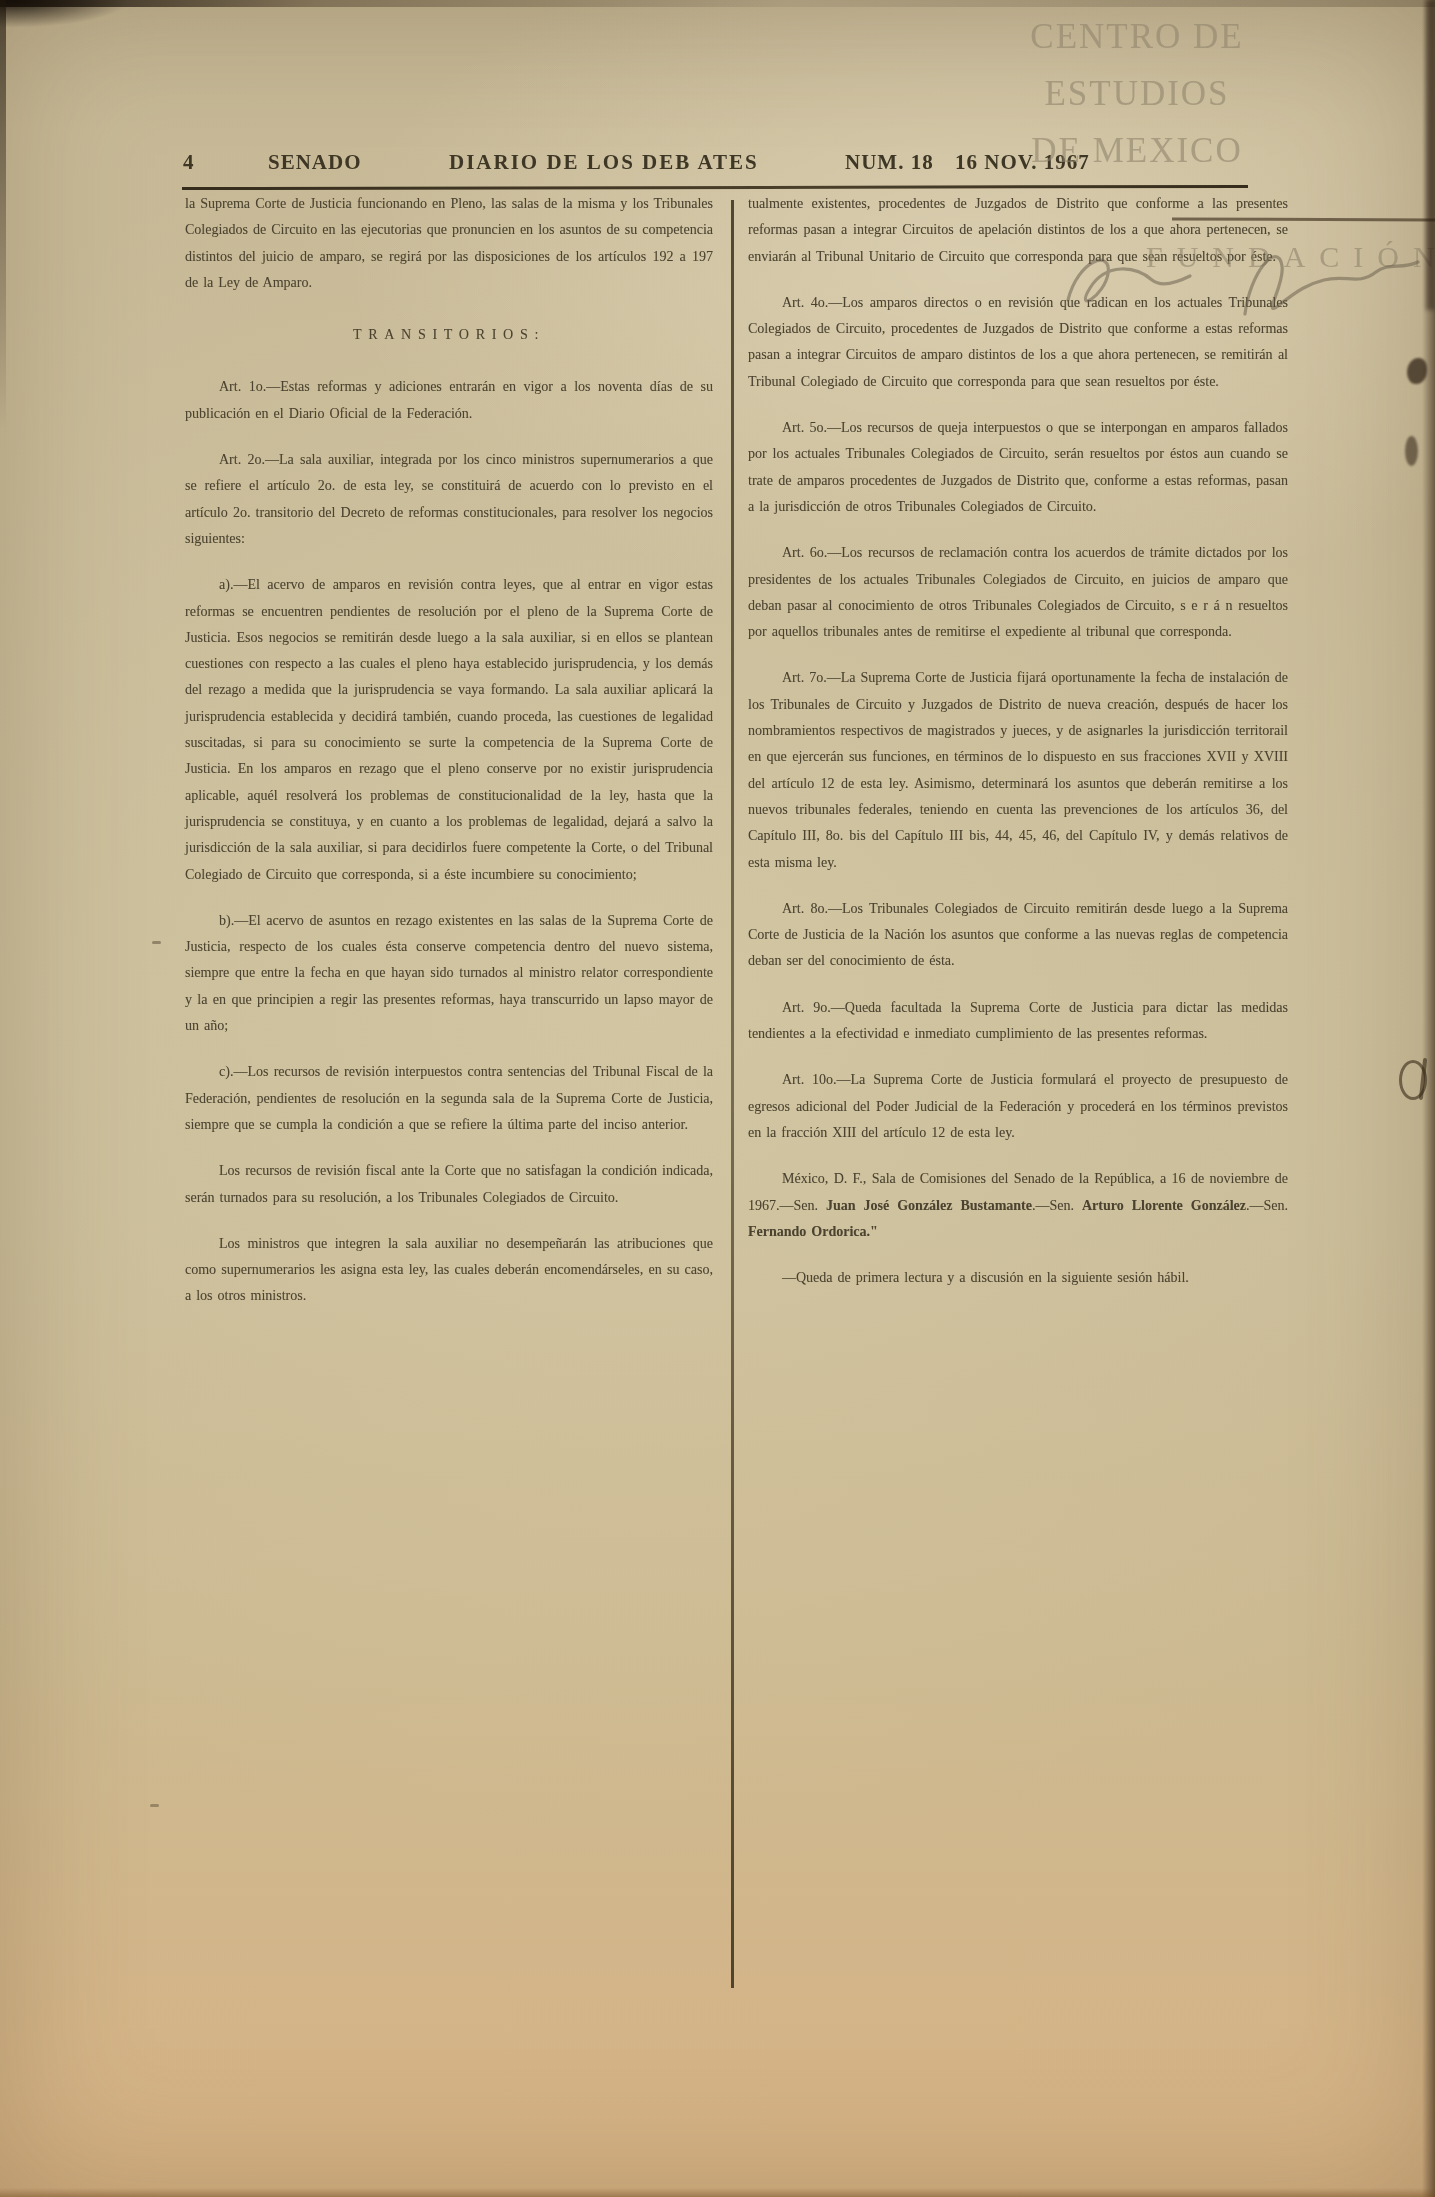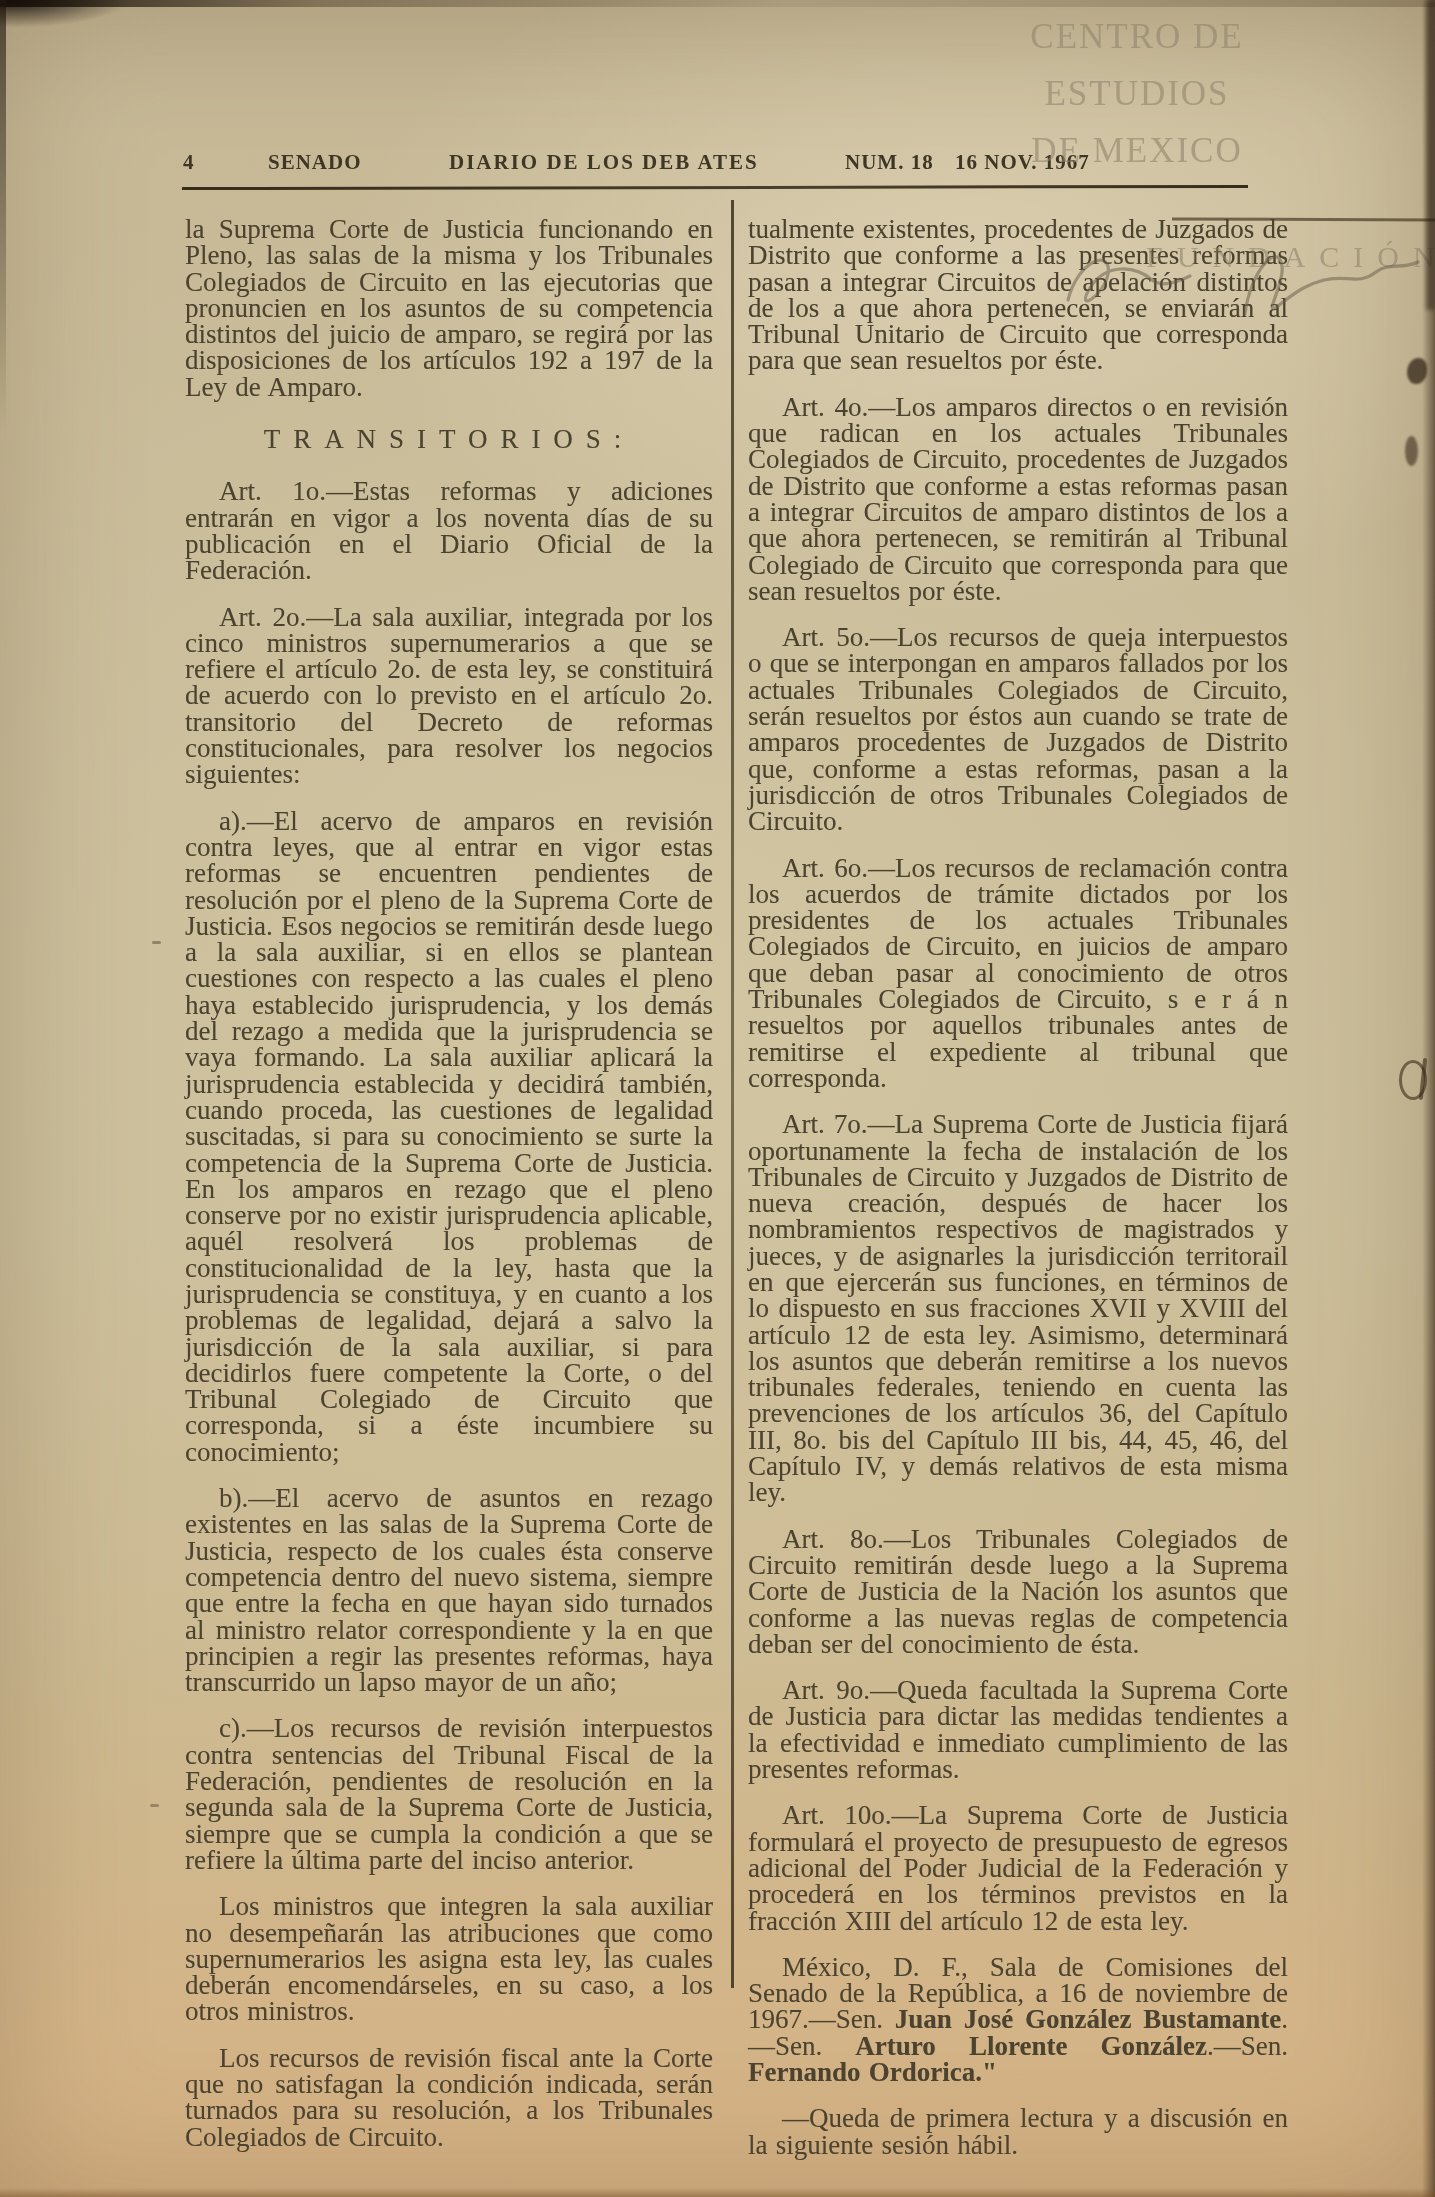--- a/index.html
+++ b/index.html
@@ -39,21 +39,21 @@
   #h-num   { left:183px; }
   #h-sec   { left:268px; }
   #h-title { left:449px; letter-spacing:2px; }
   #h-issue { left:845px; }
   #h-date  { left:955px; }
   .header-rule { position:absolute; left:182px; top:186px; width:1066px; height:3px; z-index:2;
     background:linear-gradient(90deg,#352c1c,#4a3f2a 60%,#352c1c); transform:rotate(-0.12deg); }
   .column-divider { position:absolute; left:731px; top:200px; width:2.5px; height:1788px; z-index:2;
     background:linear-gradient(180deg, rgba(58,48,30,0.85), rgba(58,48,30,0.6) 50%, rgba(58,48,30,0.85)); }
   
-  .col { position:absolute; top:216px; font-size:27px; line-height:26.3px; color:#4b4330;
+  .col { position:absolute; top:191px; font-size:14px; line-height:26.3px; color:#4b4330;
     text-align:justify; z-index:2; text-shadow:0.3px 0.3px 0 rgba(75,65,45,0.22); word-spacing:1.5px; }
   .col-left  { left:185px; width:528px; }
   .col-right { left:748px; width:540px; }
   .col p { margin:0 0 20px 0; text-indent:34px; }
   .col p.flush { text-indent:0; }
   .col p.heading { text-align:center; text-indent:0; letter-spacing:0.48em; margin:26px 0; }
   .b { font-weight:bold; }
   
   .wm { position:absolute; color:rgba(143,131,107,0.60); z-index:4; font-family:"Liberation Serif",serif; }
   #wm-centro { left:1028px; top:8px; width:218px; text-align:center; font-size:35px; line-height:57px; letter-spacing:2px; }
@@ -91,22 +91,22 @@
   <div class="column-divider"></div>
 
   <div class="col col-left">
     <p class="flush">la Suprema Corte de Justicia funcionando en Pleno, las salas de la misma y los Tribunales Colegiados de Circuito en las ejecutorias que pronuncien en los asuntos de su competencia distintos del juicio de amparo, se regirá por las disposiciones de los artículos 192 a 197 de la Ley de Amparo.</p>
     <p class="heading">TRANSITORIOS:</p>
     <p>Art. 1o.—Estas reformas y adiciones entrarán en vigor a los noventa días de su publicación en el Diario Oficial de la Federación.</p>
     <p>Art. 2o.—La sala auxiliar, integrada por los cinco ministros supernumerarios a que se refiere el artículo 2o. de esta ley, se constituirá de acuerdo con lo previsto en el artículo 2o. transitorio del Decreto de reformas constitucionales, para resolver los negocios siguientes:</p>
     <p>a).—El acervo de amparos en revisión contra leyes, que al entrar en vigor estas reformas se encuentren pendientes de resolución por el pleno de la Suprema Corte de Justicia. Esos negocios se remitirán desde luego a la sala auxiliar, si en ellos se plantean cuestiones con respecto a las cuales el pleno haya establecido jurisprudencia, y los demás del rezago a medida que la jurisprudencia se vaya formando. La sala auxiliar aplicará la jurisprudencia establecida y decidirá también, cuando proceda, las cuestiones de legalidad suscitadas, si para su conocimiento se surte la competencia de la Suprema Corte de Justicia. En los amparos en rezago que el pleno conserve por no existir jurisprudencia aplicable, aquél resolverá los problemas de constitucionalidad de la ley, hasta que la jurisprudencia se constituya, y en cuanto a los problemas de legalidad, dejará a salvo la jurisdicción de la sala auxiliar, si para decidirlos fuere competente la Corte, o del Tribunal Colegiado de Circuito que corresponda, si a éste incumbiere su conocimiento;</p>
     <p>b).—El acervo de asuntos en rezago existentes en las salas de la Suprema Corte de Justicia, respecto de los cuales ésta conserve competencia dentro del nuevo sistema, siempre que entre la fecha en que hayan sido turnados al ministro relator correspondiente y la en que principien a regir las presentes reformas, haya transcurrido un lapso mayor de un año;</p>
     <p>c).—Los recursos de revisión interpuestos contra sentencias del Tribunal Fiscal de la Federación, pendientes de resolución en la segunda sala de la Suprema Corte de Justicia, siempre que se cumpla la condición a que se refiere la última parte del inciso anterior.</p>
+    <p>Los recursos de revisión fiscal ante la Corte que no satisfagan la condición indicada, serán turnados para su resolución, a los Tribunales Colegiados de Circuito.</p>
     <p>Los ministros que integren la sala auxiliar no desempeñarán las atribuciones que como supernumerarios les asigna esta ley, las cuales deberán encomendárseles, en su caso, a los otros ministros.</p>
-    <p>Los recursos de revisión fiscal ante la Corte que no satisfagan la condición indicada, serán turnados para su resolución, a los Tribunales Colegiados de Circuito.</p>
   </div>
 
   <div class="col col-right">
     <p class="flush">tualmente existentes, procedentes de Juzgados de Distrito que conforme a las presentes reformas pasan a integrar Circuitos de apelación distintos de los a que ahora pertenecen, se enviarán al Tribunal Unitario de Circuito que corresponda para que sean resueltos por éste.</p>
     <p>Art. 4o.—Los amparos directos o en revisión que radican en los actuales Tribunales Colegiados de Circuito, procedentes de Juzgados de Distrito que conforme a estas reformas pasan a integrar Circuitos de amparo distintos de los a que ahora pertenecen, se remitirán al Tribunal Colegiado de Circuito que corresponda para que sean resueltos por éste.</p>
     <p>Art. 5o.—Los recursos de queja interpuestos o que se interpongan en amparos fallados por los actuales Tribunales Colegiados de Circuito, serán resueltos por éstos aun cuando se trate de amparos procedentes de Juzgados de Distrito que, conforme a estas reformas, pasan a la jurisdicción de otros Tribunales Colegiados de Circuito.</p>
     <p>Art. 6o.—Los recursos de reclamación contra los acuerdos de trámite dictados por los presidentes de los actuales Tribunales Colegiados de Circuito, en juicios de amparo que deban pasar al conocimiento de otros Tribunales Colegiados de Circuito, s e r á n resueltos por aquellos tribunales antes de remitirse el expediente al tribunal que corresponda.</p>
     <p>Art. 7o.—La Suprema Corte de Justicia fijará oportunamente la fecha de instalación de los Tribunales de Circuito y Juzgados de Distrito de nueva creación, después de hacer los nombramientos respectivos de magistrados y jueces, y de asignarles la jurisdicción territorail en que ejercerán sus funciones, en términos de lo dispuesto en sus fracciones XVII y XVIII del artículo 12 de esta ley. Asimismo, determinará los asuntos que deberán remitirse a los nuevos tribunales federales, teniendo en cuenta las prevenciones de los artículos 36, del Capítulo III, 8o. bis del Capítulo III bis, 44, 45, 46, del Capítulo IV, y demás relativos de esta misma ley.</p>
     <p>Art. 8o.—Los Tribunales Colegiados de Circuito remitirán desde luego a la Suprema Corte de Justicia de la Nación los asuntos que conforme a las nuevas reglas de competencia deban ser del conocimiento de ésta.</p>
     <p>Art. 9o.—Queda facultada la Suprema Corte de Justicia para dictar las medidas tendientes a la efectividad e inmediato cumplimiento de las presentes reformas.</p>

